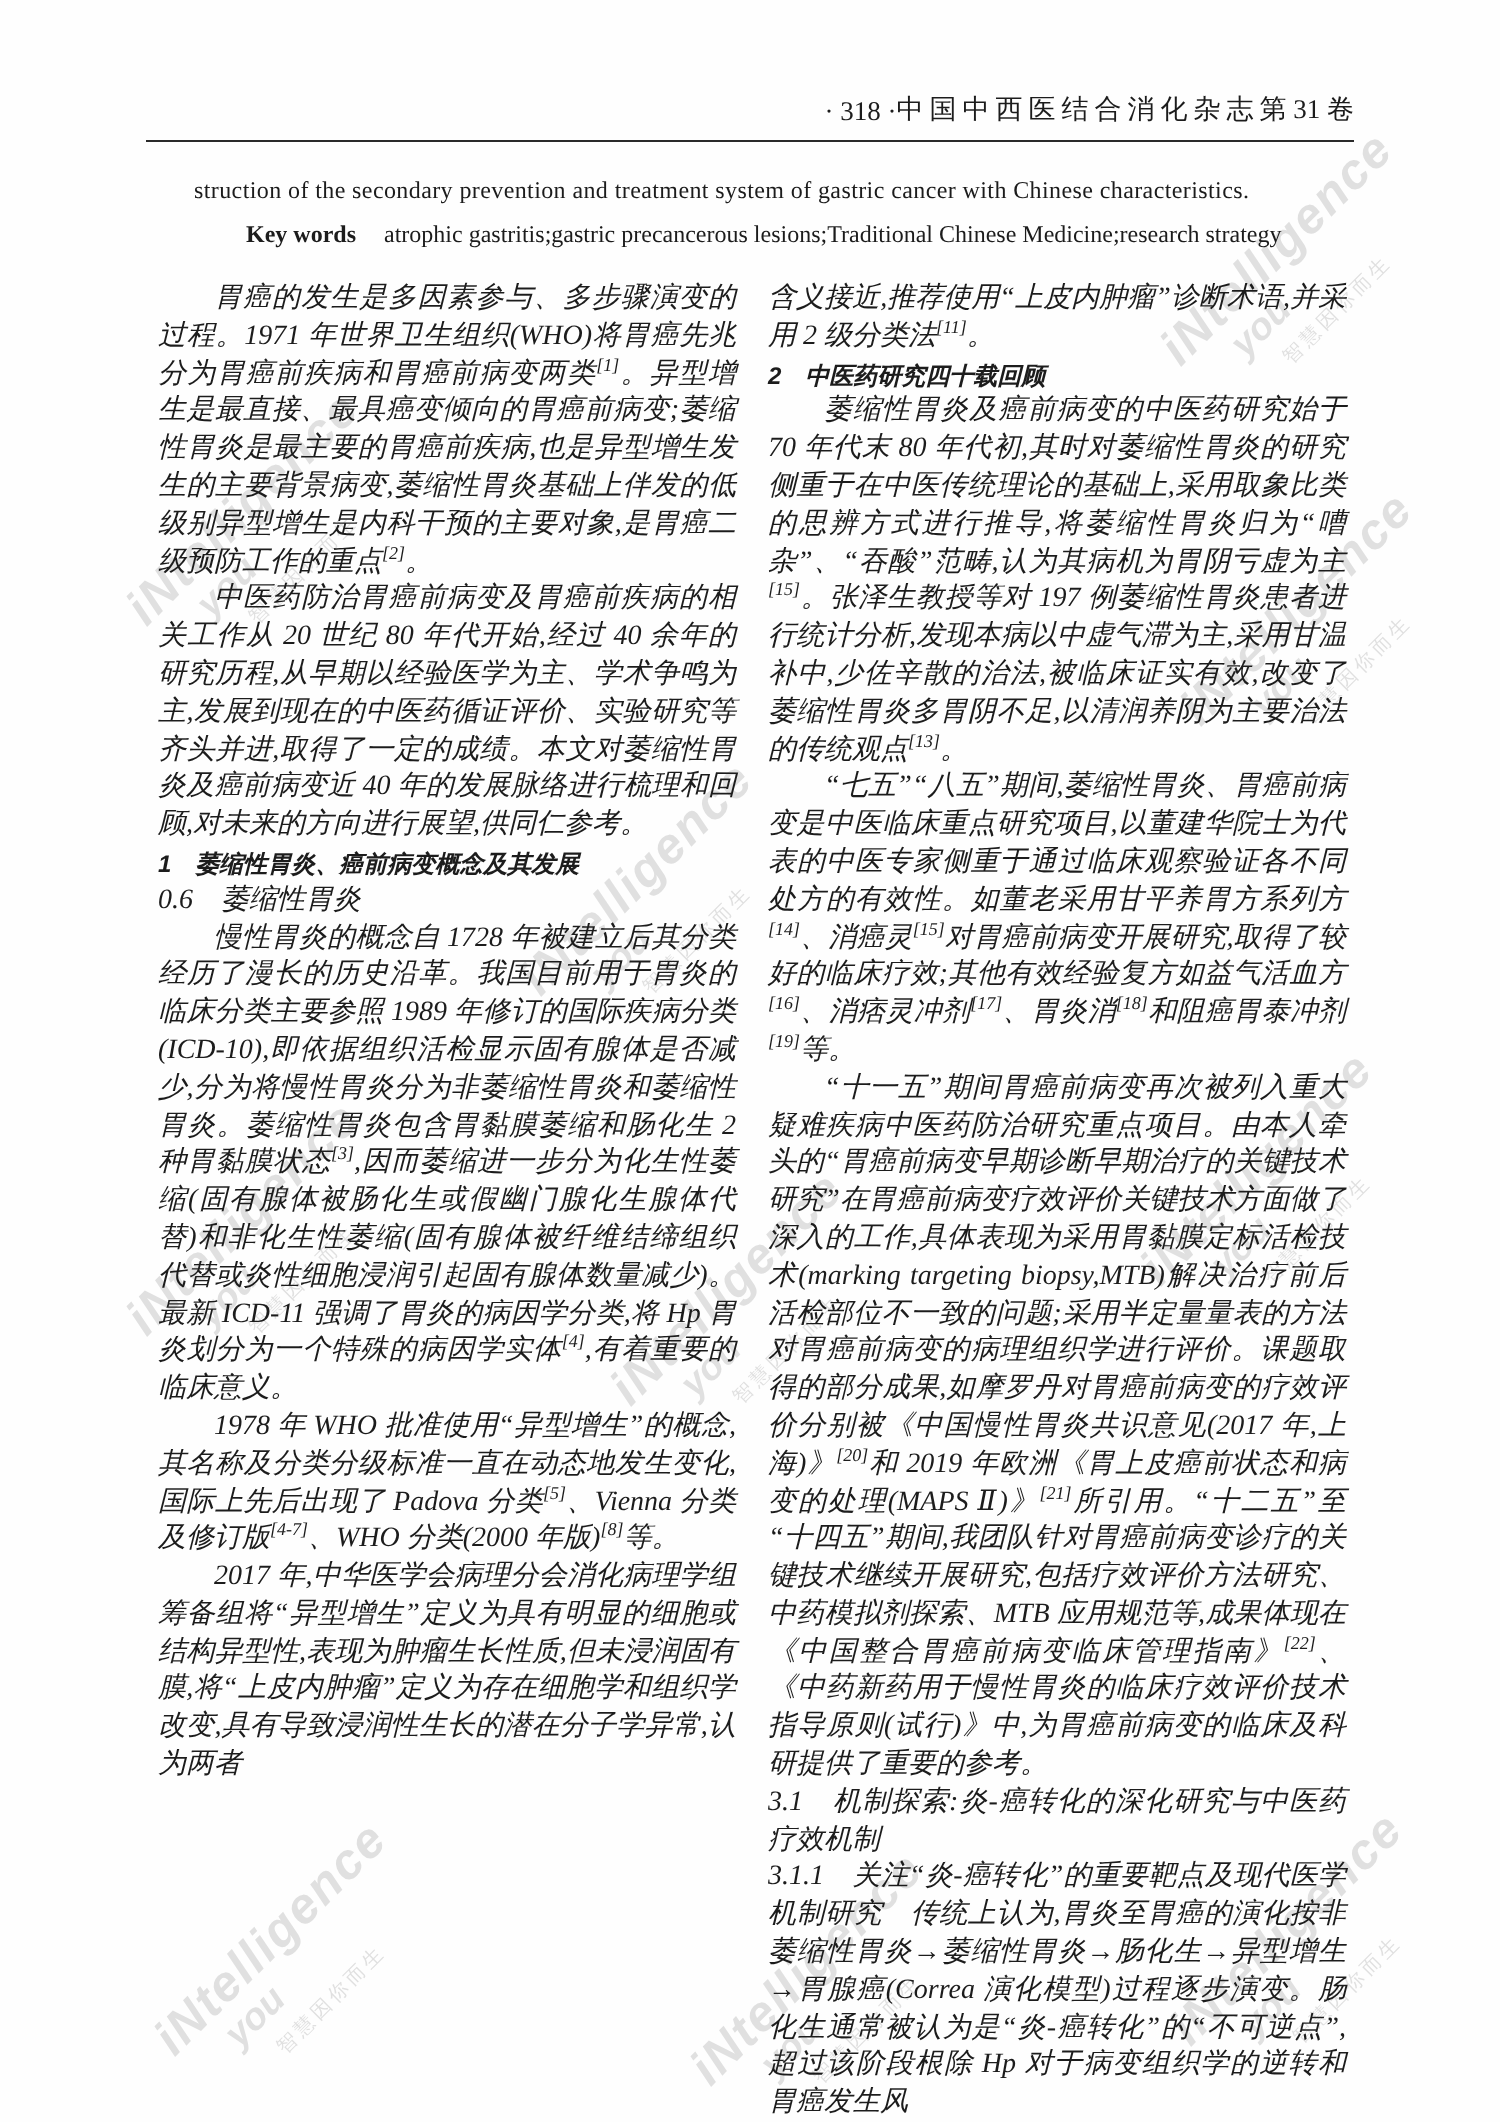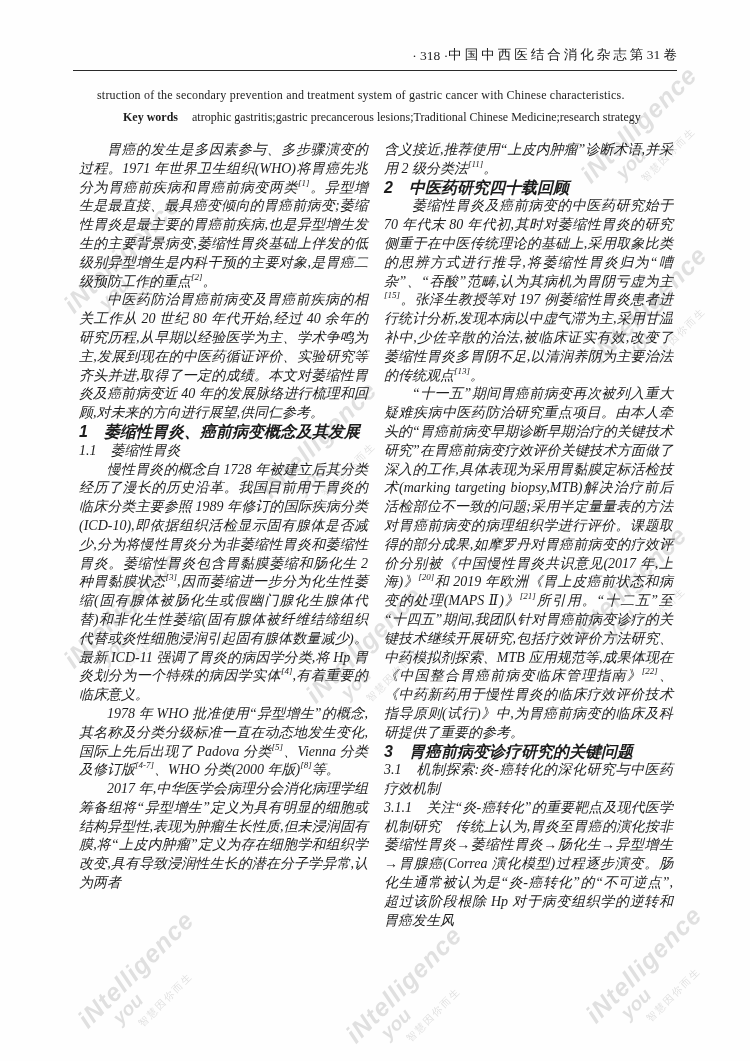--- a/index.html
+++ b/index.html
@@ -47,21 +47,21 @@
   }
   .col{
     width:289px;
     font-size:14px;
     line-height:18.8px;
     text-align:justify;
   }
   .col p{margin:0;font-style:italic;}
   .para{text-indent:2em;}
   .para-cont{text-indent:0;}
-  .h1{font-weight:bold;font-family:"Liberation Sans","DejaVu Sans",sans-serif;font-size:16px;}
+  .h1{font-weight:bold;font-family:"Liberation Sans","DejaVu Sans",sans-serif;font-size:12px;}
   .h2{font-weight:normal;}
   sup{font-size:9px;line-height:0;}
 </style>
 </head>
 <body>
 
 <div class="page">
 
   <div class="wm-layer" id="wm-layer">
     <div class="wm" style="left: 575px; top: 105px;">
@@ -139,31 +139,31 @@
         <span class="kw-label">Key words</span><span>atrophic gastritis;gastric precancerous lesions;Traditional Chinese Medicine;research strategy</span>
       </div>
     </div>
 
     <div class="columns">
 
       <div class="col">
         <p class="para">胃癌的发生是多因素参与、多步骤演变的过程。1971 年世界卫生组织(WHO)将胃癌先兆分为胃癌前疾病和胃癌前病变两类<sup>[1]</sup>。异型增生是最直接、最具癌变倾向的胃癌前病变;萎缩性胃炎是最主要的胃癌前疾病,也是异型增生发生的主要背景病变,萎缩性胃炎基础上伴发的低级别异型增生是内科干预的主要对象,是胃癌二级预防工作的重点<sup>[2]</sup>。</p>
         <p class="para">中医药防治胃癌前病变及胃癌前疾病的相关工作从 20 世纪 80 年代开始,经过 40 余年的研究历程,从早期以经验医学为主、学术争鸣为主,发展到现在的中医药循证评价、实验研究等齐头并进,取得了一定的成绩。本文对萎缩性胃炎及癌前病变近 40 年的发展脉络进行梳理和回顾,对未来的方向进行展望,供同仁参考。</p>
         <p class="h1">1　萎缩性胃炎、癌前病变概念及其发展</p>
-        <p class="h2">1.1　萎缩性胃炎</p>
+        <p class="h2">0.6　萎缩性胃炎</p>
         <p class="para">慢性胃炎的概念自 1728 年被建立后其分类经历了漫长的历史沿革。我国目前用于胃炎的临床分类主要参照 1989 年修订的国际疾病分类(ICD-10),即依据组织活检显示固有腺体是否减少,分为将慢性胃炎分为非萎缩性胃炎和萎缩性胃炎。萎缩性胃炎包含胃黏膜萎缩和肠化生 2 种胃黏膜状态<sup>[3]</sup>,因而萎缩进一步分为化生性萎缩(固有腺体被肠化生或假幽门腺化生腺体代替)和非化生性萎缩(固有腺体被纤维结缔组织代替或炎性细胞浸润引起固有腺体数量减少)。最新 ICD-11 强调了胃炎的病因学分类,将 Hp 胃炎划分为一个特殊的病因学实体<sup>[4]</sup>,有着重要的临床意义。</p>
         <p class="para">1978 年 WHO 批准使用“异型增生”的概念,其名称及分类分级标准一直在动态地发生变化,国际上先后出现了 Padova 分类<sup>[5]</sup>、Vienna 分类及修订版<sup>[4-7]</sup>、WHO 分类(2000 年版)<sup>[8]</sup>等。</p>
         <p class="para">2017 年,中华医学会病理分会消化病理学组筹备组将“异型增生”定义为具有明显的细胞或结构异型性,表现为肿瘤生长性质,但未浸润固有膜,将“上皮内肿瘤”定义为存在细胞学和组织学改变,具有导致浸润性生长的潜在分子学异常,认为两者</p>
       </div>
 
       <div class="col">
         <p class="para-cont">含义接近,推荐使用“上皮内肿瘤”诊断术语,并采用 2 级分类法<sup>[11]</sup>。</p>
         <p class="h1">2　中医药研究四十载回顾</p>
         <p class="para">萎缩性胃炎及癌前病变的中医药研究始于 70 年代末 80 年代初,其时对萎缩性胃炎的研究侧重于在中医传统理论的基础上,采用取象比类的思辨方式进行推导,将萎缩性胃炎归为“嘈杂”、“吞酸”范畴,认为其病机为胃阴亏虚为主<sup>[15]</sup>。张泽生教授等对 197 例萎缩性胃炎患者进行统计分析,发现本病以中虚气滞为主,采用甘温补中,少佐辛散的治法,被临床证实有效,改变了萎缩性胃炎多胃阴不足,以清润养阴为主要治法的传统观点<sup>[13]</sup>。</p>
+        <p class="para">“七五”“八五”期间,萎缩性胃炎、胃癌前病变是中医临床重点研究项目,以董建华院士为代表的中医专家侧重于通过临床观察验证各不同处方的有效性。如董老采用甘平养胃方系列方<sup>[14]</sup>、消癌灵<sup>[15]</sup>对胃癌前病变开展研究,取得了较好的临床疗效;其他有效经验复方如益气活血方<sup>[16]</sup>、消痞灵冲剂<sup>[17]</sup>、胃炎消<sup>[18]</sup>和阻癌胃泰冲剂<sup>[19]</sup>等。</p>
         <p class="para">“十一五”期间胃癌前病变再次被列入重大疑难疾病中医药防治研究重点项目。由本人牵头的“胃癌前病变早期诊断早期治疗的关键技术研究”在胃癌前病变疗效评价关键技术方面做了深入的工作,具体表现为采用胃黏膜定标活检技术(marking targeting biopsy,MTB)解决治疗前后活检部位不一致的问题;采用半定量量表的方法对胃癌前病变的病理组织学进行评价。课题取得的部分成果,如摩罗丹对胃癌前病变的疗效评价分别被《中国慢性胃炎共识意见(2017 年,上海)》<sup>[20]</sup>和 2019 年欧洲《胃上皮癌前状态和病变的处理(MAPS Ⅱ)》<sup>[21]</sup>所引用。“十二五”至“十四五”期间,我团队针对胃癌前病变诊疗的关键技术继续开展研究,包括疗效评价方法研究、中药模拟剂探索、MTB 应用规范等,成果体现在《中国整合胃癌前病变临床管理指南》<sup>[22]</sup>、《中药新药用于慢性胃炎的临床疗效评价技术指导原则(试行)》中,为胃癌前病变的临床及科研提供了重要的参考。</p>
-        <p class="h1">3　胃癌前病变诊疗研究的关键问题</p>
         <p class="h2">3.1　机制探索:炎-癌转化的深化研究与中医药疗效机制</p>
         <p class="para-cont">3.1.1　关注“炎-癌转化”的重要靶点及现代医学机制研究　传统上认为,胃炎至胃癌的演化按非萎缩性胃炎→萎缩性胃炎→肠化生→异型增生→胃腺癌(Correa 演化模型)过程逐步演变。肠化生通常被认为是“炎-癌转化”的“不可逆点”,超过该阶段根除 Hp 对于病变组织学的逆转和胃癌发生风</p>
       </div>
 
     </div>
   </div>
 </div>
 
 </body></html>

